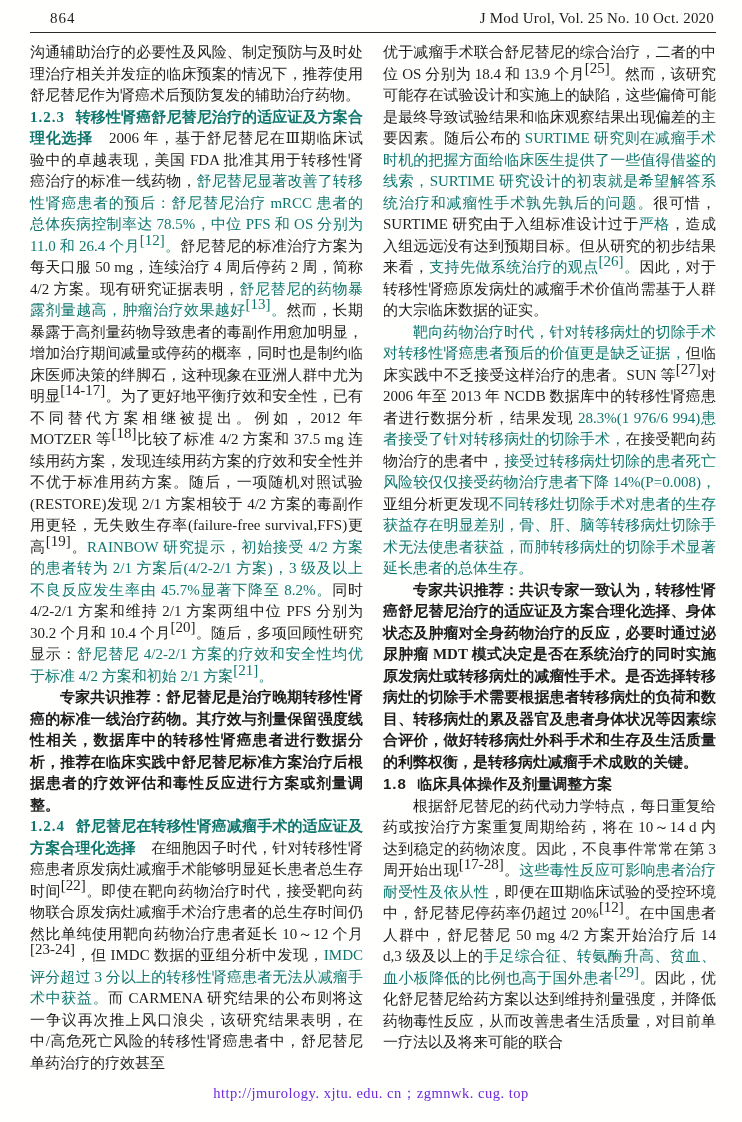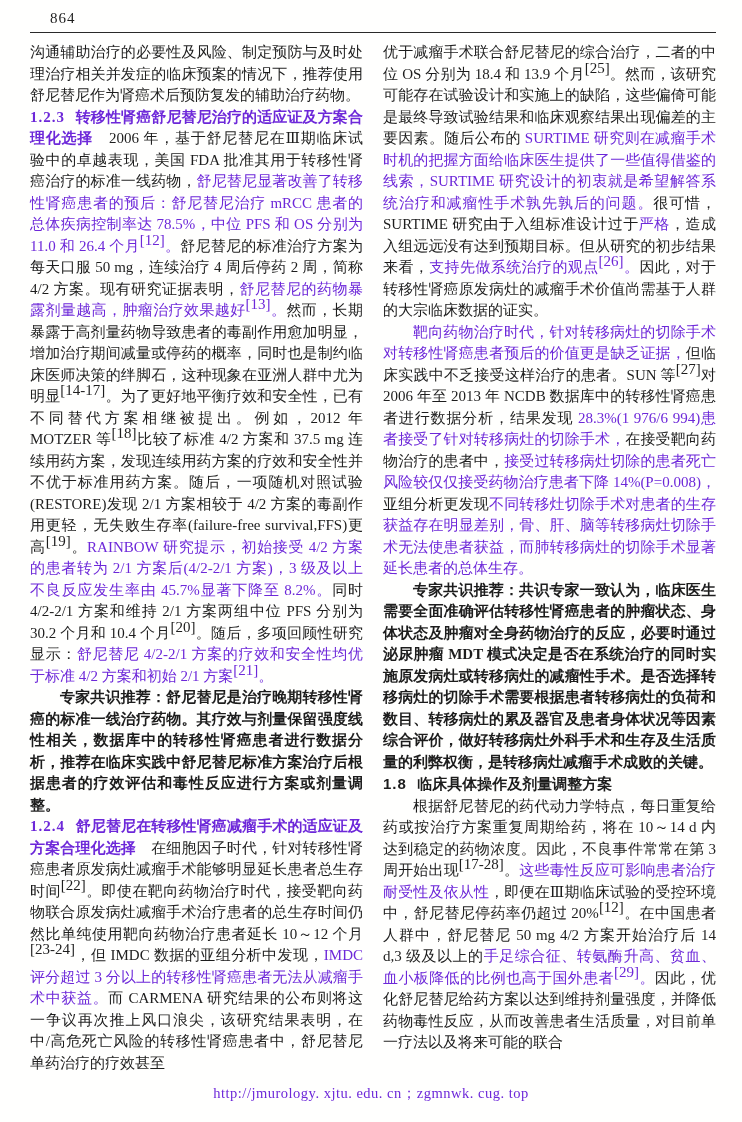--- a/index.html
+++ b/index.html
@@ -7,56 +7,57 @@
         font-family:"Liberation Serif","DejaVu Serif",serif;color:#1d1d1d;overflow:hidden;}
   .inner{padding:8px 26px 0 30px;}
   .header{display:flex;justify-content:space-between;align-items:flex-end;
           font-size:15px;padding:2px 2px 5px 20px;border-bottom:1.6px solid #2a2a2a;}
   .pageno{letter-spacing:1px;}
   .jtitle{letter-spacing:0.2px;}
   .columns{display:flex;gap:20px;margin-top:9px;}
   .col{width:339px;font-size:15px;line-height:21.5px;text-align:justify;}
   .col p{margin:0;padding:0;}
   .indent{text-indent:2em;}
-  .red{color:#6d28d9;}
+  .red{color:#0f766e;}
   .sec{font-weight:bold;}
   .sec-num{font-weight:bold;margin-right:0.7em;letter-spacing:1px;}
   .consensus{font-weight:bold;}
   .h13{font-family:"Liberation Sans","DejaVu Sans",sans-serif;font-weight:bold;}
   sup{font-size:15px;line-height:0;vertical-align:super;letter-spacing:0;}
   .footer{position:absolute;left:0;right:0;top:1084px;text-align:center;
           font-size:14.5px;letter-spacing:0.5px;color:#6d28d9;}
 </style>
 </head>
 <body>
 
 <div class="page">
   <div class="inner">
     <div class="header">
       <span class="pageno">864</span>
+      <span class="jtitle">J Mod Urol, Vol. 25 No. 10 Oct. 2020</span>
     </div>
 
     <div class="columns">
 
       <div class="col">
         <p><span>沟通辅助治疗的必要性及风险、制定预防与及时处理治疗相关并发症的临床预案的情况下，推荐使用舒尼替尼作为肾癌术后预防复发的辅助治疗药物。</span></p>
 
         <p><span class="sec-num red">1.2.3</span><span class="sec red">转移性肾癌舒尼替尼治疗的适应证及方案合理化选择</span><span>　2006 年，基于舒尼替尼在Ⅲ期临床试验中的卓越表现，美国 FDA 批准其用于转移性肾癌治疗的标准一线药物，</span><span class="red">舒尼替尼显著改善了转移性肾癌患者的预后：舒尼替尼治疗 mRCC 患者的总体疾病控制率达 78.5%，中位 PFS 和 OS 分别为 11.0 和 26.4 个月</span><sup class="red">[12]</sup><span class="red">。</span><span>舒尼替尼的标准治疗方案为每天口服 50 mg，连续治疗 4 周后停药 2 周，简称 4/2 方案。现有研究证据表明，</span><span class="red">舒尼替尼的药物暴露剂量越高，肿瘤治疗效果越好</span><sup class="red">[13]</sup><span class="red">。</span><span>然而，长期暴露于高剂量药物导致患者的毒副作用愈加明显，增加治疗期间减量或停药的概率，同时也是制约临床医师决策的绊脚石，这种现象在亚洲人群中尤为明显</span><sup>[14-17]</sup><span>。为了更好地平衡疗效和安全性，已有不同替代方案相继被提出。例如，2012 年 MOTZER 等</span><sup>[18]</sup><span>比较了标准 4/2 方案和 37.5 mg 连续用药方案，发现连续用药方案的疗效和安全性并不优于标准用药方案。随后，一项随机对照试验(RESTORE)发现 2/1 方案相较于 4/2 方案的毒副作用更轻，无失败生存率(failure-free survival,FFS)更高</span><sup>[19]</sup><span>。</span><span class="red">RAINBOW 研究提示，初始接受 4/2 方案的患者转为 2/1 方案后(4/2-2/1 方案)，3 级及以上不良反应发生率由 45.7%显著下降至 8.2%。</span><span>同时 4/2-2/1 方案和维持 2/1 方案两组中位 PFS 分别为 30.2 个月和 10.4 个月</span><sup>[20]</sup><span>。随后，多项回顾性研究显示：</span><span class="red">舒尼替尼 4/2-2/1 方案的疗效和安全性均优于标准 4/2 方案和初始 2/1 方案</span><sup class="red">[21]</sup><span class="red">。</span></p>
 
         <p class="indent consensus"><span>专家共识推荐：</span><span>舒尼替尼是治疗晚期转移性肾癌的标准一线治疗药物。其疗效与剂量保留强度线性相关，数据库中的转移性肾癌患者进行数据分析，推荐在临床实践中舒尼替尼标准方案治疗后根据患者的疗效评估和毒性反应进行方案或剂量调整。</span></p>
 
         <p><span class="sec-num red">1.2.4</span><span class="sec red">舒尼替尼在转移性肾癌减瘤手术的适应证及方案合理化选择</span><span>　在细胞因子时代，针对转移性肾癌患者原发病灶减瘤手术能够明显延长患者总生存时间</span><sup>[22]</sup><span>。即使在靶向药物治疗时代，接受靶向药物联合原发病灶减瘤手术治疗患者的总生存时间仍然比单纯使用靶向药物治疗患者延长 10～12 个月</span><sup>[23-24]</sup><span>，但 IMDC 数据的亚组分析中发现，</span><span class="red">IMDC 评分超过 3 分以上的转移性肾癌患者无法从减瘤手术中获益。</span><span>而 CARMENA 研究结果的公布则将这一争议再次推上风口浪尖，该研究结果表明，在中/高危死亡风险的转移性肾癌患者中，舒尼替尼单药治疗的疗效甚至</span></p>
       </div>
 
       <div class="col">
         <p><span>优于减瘤手术联合舒尼替尼的综合治疗，二者的中位 OS 分别为 18.4 和 13.9 个月</span><sup>[25]</sup><span>。然而，该研究可能存在试验设计和实施上的缺陷，这些偏倚可能是最终导致试验结果和临床观察结果出现偏差的主要因素。随后公布的 </span><span class="red">SURTIME 研究则在减瘤手术时机的把握方面给临床医生提供了一些值得借鉴的线索，SURTIME 研究设计的初衷就是希望解答系统治疗和减瘤性手术孰先孰后的问题。</span><span>很可惜，SURTIME 研究由于入组标准设计过于</span><span class="red">严格</span><span>，造成入组远远没有达到预期目标。但从研究的初步结果来看，</span><span class="red">支持先做系统治疗的观点</span><sup class="red">[26]</sup><span class="red">。</span><span>因此，对于转移性肾癌原发病灶的减瘤手术价值尚需基于人群的大宗临床数据的证实。</span></p>
 
         <p class="indent"><span class="red">靶向药物治疗时代，针对转移病灶的切除手术对转移性肾癌患者预后的价值更是缺乏证据，</span><span>但临床实践中不乏接受这样治疗的患者。SUN 等</span><sup>[27]</sup><span>对 2006 年至 2013 年 NCDB 数据库中的转移性肾癌患者进行数据分析，结果发现 </span><span class="red">28.3%(1 976/6 994)患者接受了针对转移病灶的切除手术，</span><span>在接受靶向药物治疗的患者中，</span><span class="red">接受过转移病灶切除的患者死亡风险较仅仅接受药物治疗患者下降 14%(P=0.008)，</span><span>亚组分析更发现</span><span class="red">不同转移灶切除手术对患者的生存获益存在明显差别，骨、肝、脑等转移病灶切除手术无法使患者获益，而肺转移病灶的切除手术显著延长患者的总体生存。</span></p>
 
-        <p class="indent consensus"><span>专家共识推荐：</span><span>共识专家一致认为，临床医生需要全面准确评估转移性肾癌患者的肿瘤状态、身体状态及肿瘤对全身药物治疗的反应，必要时通过泌尿肿瘤 MDT 模式决定是否在系统治疗的同时实施原发病灶或转移病灶的减瘤性手术。是否选择转移病灶的切除手术需要根据患者转移病灶的负荷和数目、转移病灶的累及器官及患者身体状况等因素综合评价，做好转移病灶外科手术和生存及生活质量的利弊权衡，是转移病灶减瘤手术成败的关键。</span></p>
+        <p class="indent consensus"><span>专家共识推荐：</span><span>共识专家一致认为，转移性肾癌舒尼替尼治疗的适应证及方案合理化选择、身体状态及肿瘤对全身药物治疗的反应，必要时通过泌尿肿瘤 MDT 模式决定是否在系统治疗的同时实施原发病灶或转移病灶的减瘤性手术。是否选择转移病灶的切除手术需要根据患者转移病灶的负荷和数目、转移病灶的累及器官及患者身体状况等因素综合评价，做好转移病灶外科手术和生存及生活质量的利弊权衡，是转移病灶减瘤手术成败的关键。</span></p>
 
         <p><span class="sec-num h13">1.8</span><span class="h13">临床具体操作及剂量调整方案</span></p>
 
         <p class="indent"><span>根据舒尼替尼的药代动力学特点，每日重复给药或按治疗方案重复周期给药，将在 10～14 d 内达到稳定的药物浓度。因此，不良事件常常在第 3 周开始出现</span><sup>[17-28]</sup><span>。</span><span class="red">这些毒性反应可影响患者治疗耐受性及依从性</span><span>，即便在Ⅲ期临床试验的受控环境中，舒尼替尼停药率仍超过 20%</span><sup>[12]</sup><span>。在中国患者人群中，舒尼替尼 50 mg 4/2 方案开始治疗后 14 d,3 级及以上的</span><span class="red">手足综合征、转氨酶升高、贫血、血小板降低的比例也高于国外患者</span><sup class="red">[29]</sup><span class="red">。</span><span>因此，优化舒尼替尼给药方案以达到维持剂量强度，并降低药物毒性反应，从而改善患者生活质量，对目前单一疗法以及将来可能的联合</span></p>
       </div>
 
     </div>
   </div>
 
   <div class="footer">http://jmurology. xjtu. edu. cn；zgmnwk. cug. top</div>

